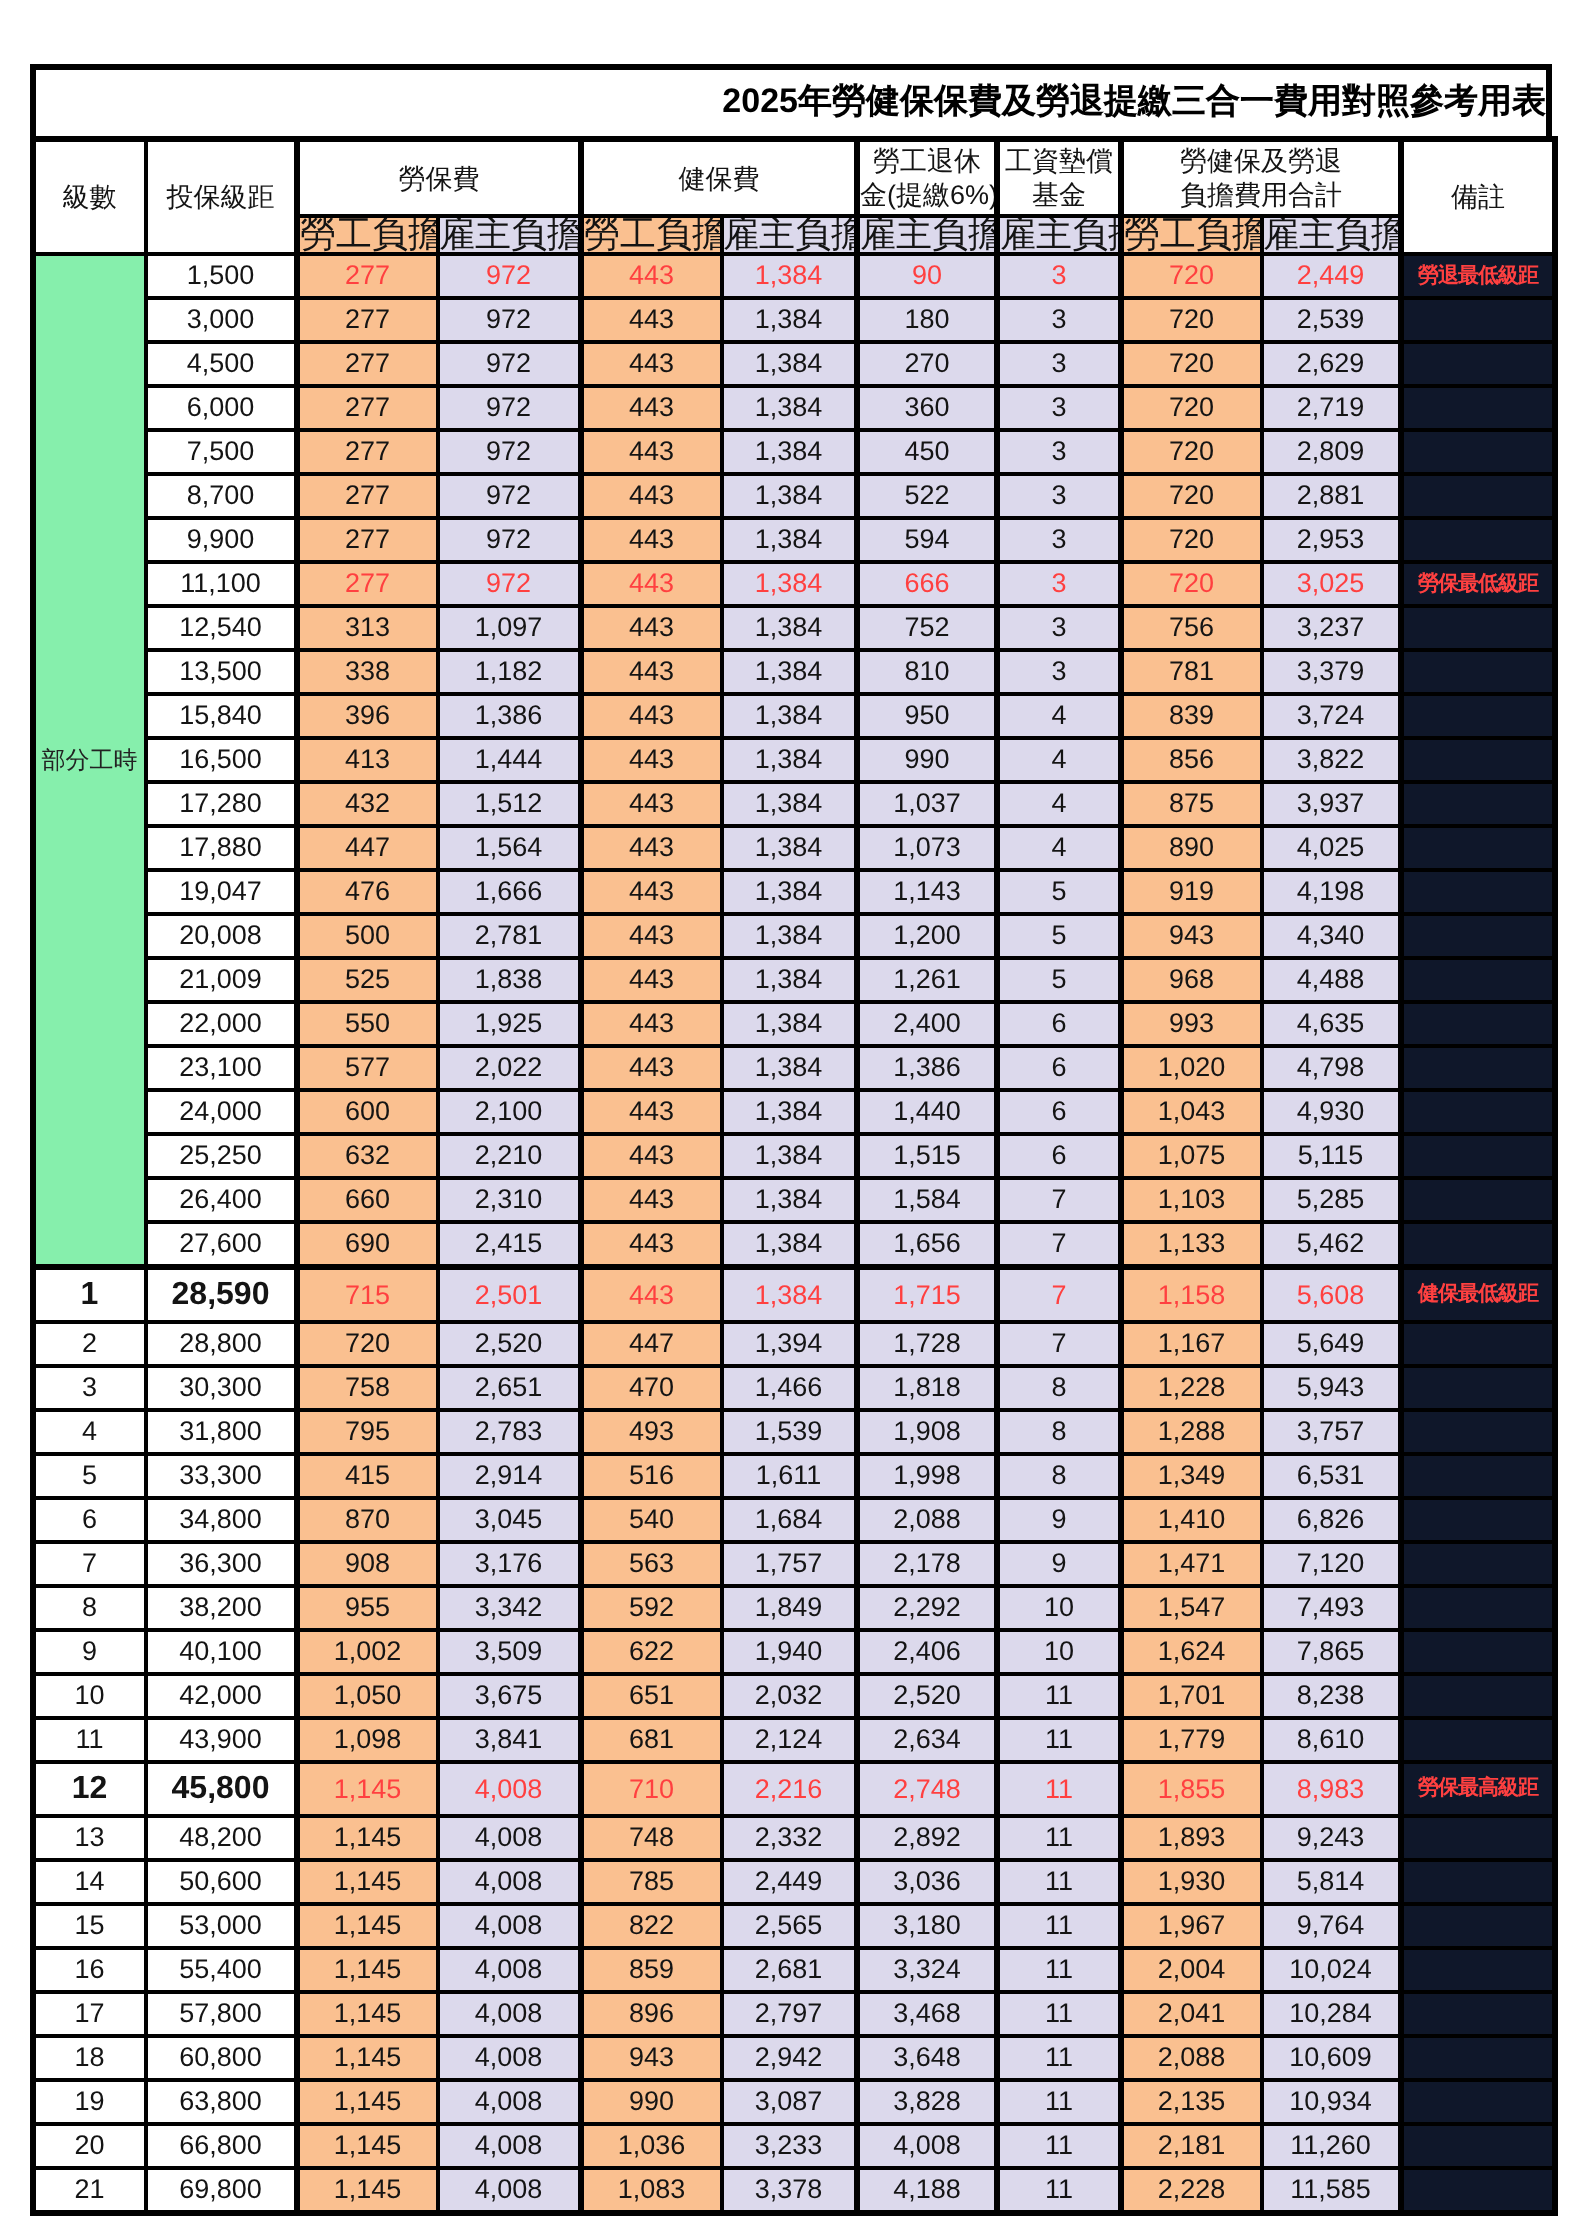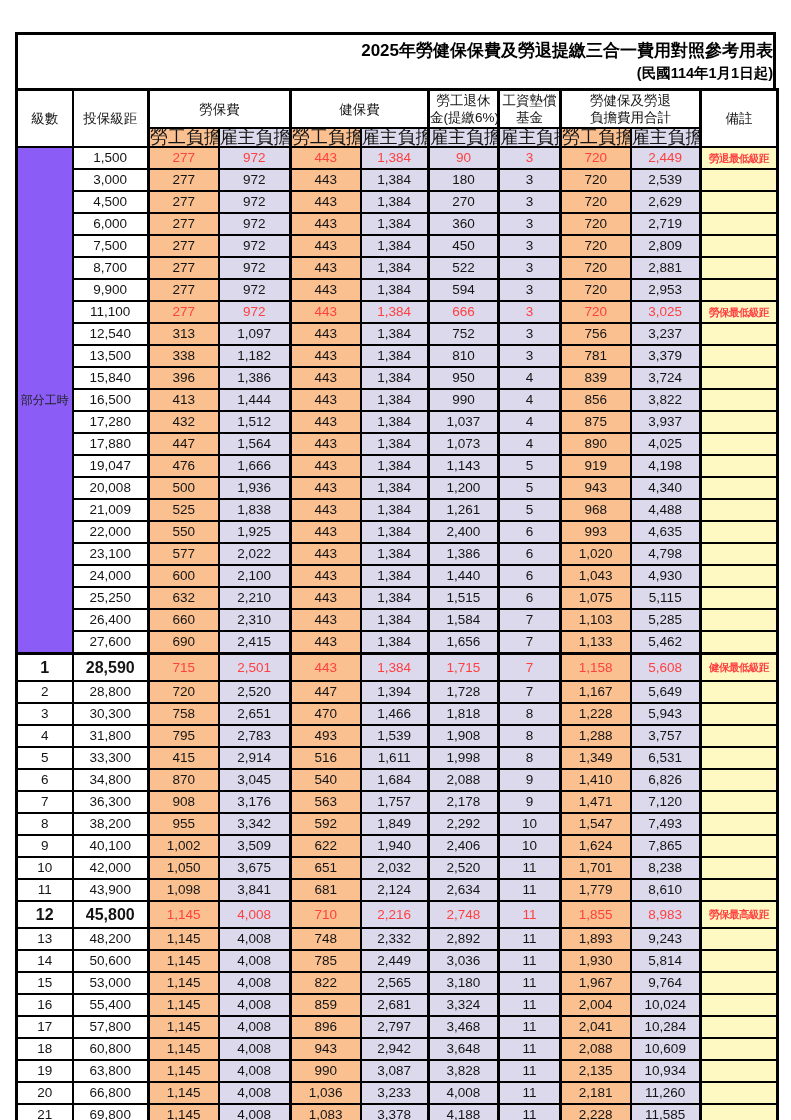--- a/index.html
+++ b/index.html
@@ -27,31 +27,30 @@
   .grp{height:36px;font-size:13.5px;line-height:17px;}
   .sub{height:17px;font-size:18px;line-height:17px;}
   tbody td{height:20px;line-height:20px;}
   tr.tall td{height:25px;line-height:25px;}
   tr.tall td.level, tr.tall td.bracket{font-size:16px;font-weight:600;}
   .c-emp{background:#FAC090;}
   .c-er{background:#DCD9EC;}
   .gl{border-left:3px solid #000;}
   tr.thick-top td{border-top:3px solid #000;}
   td.level, td.bracket{background:#fff;}
-  td.pt{background:#8b5cf6;font-size:12px;color:#222;}
-  td.remark{font-size:10.5px;font-weight:bold;color:#FF4040;letter-spacing:-0.5px;background:#fef9c3;}
+  td.pt{background:#86efac;font-size:12px;color:#222;}
+  td.remark{font-size:10.5px;font-weight:bold;color:#FF4040;letter-spacing:-0.5px;background:#0f172a;}
   tr.red-row td.v{color:#FF4040;}
 </style>
 </head>
 <body>
 
 <div class="sheet">
   <div class="title-box">
     <div class="title">2025年勞健保保費及勞退提繳三合一費用對照參考用表</div>
-    <div class="subtitle">(民國114年1月1日起)</div>
   </div>
 
   <table>
     <colgroup>
       <col style="width:56px">
         <col style="width:76px">
       <col style="width:70px">
         <col style="width:72px">
       <col style="width:70px">
         <col style="width:68px">
@@ -261,21 +260,21 @@
           <td class="c-er v">1,384</td>
           <td class="c-er gl v">1,143</td>
           <td class="c-er gl v">5</td>
           <td class="c-emp gl v">919</td>
           <td class="c-er v">4,198</td>
           <td class="remark gl"></td>
         </tr>
         <tr>
           <td class="bracket">20,008</td>
           <td class="c-emp gl v">500</td>
-          <td class="c-er v">1,936</td>
+          <td class="c-er v">2,781</td>
           <td class="c-emp gl v">443</td>
           <td class="c-er v">1,384</td>
           <td class="c-er gl v">1,200</td>
           <td class="c-er gl v">5</td>
           <td class="c-emp gl v">943</td>
           <td class="c-er v">4,340</td>
           <td class="remark gl"></td>
         </tr>
         <tr>
           <td class="bracket">21,009</td>

